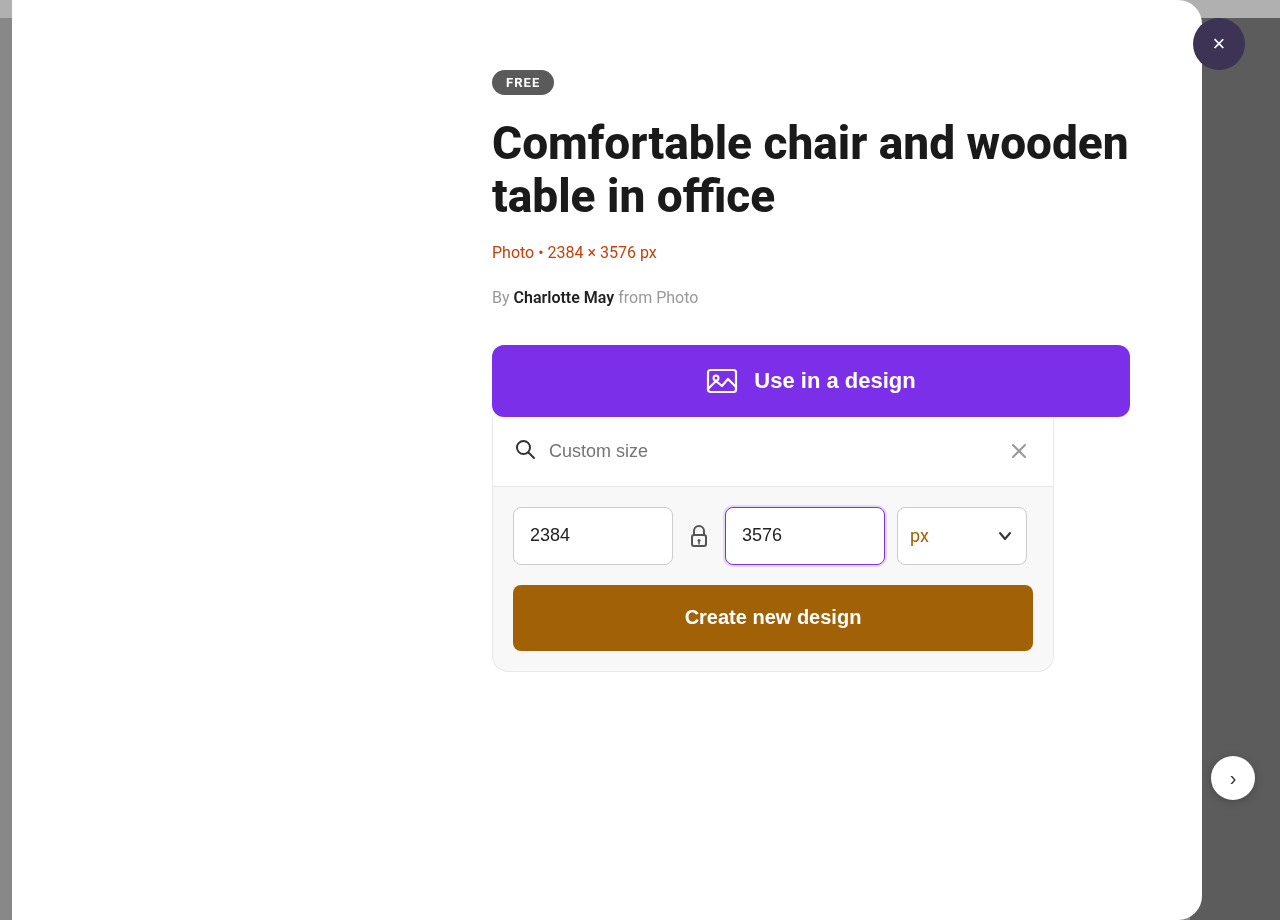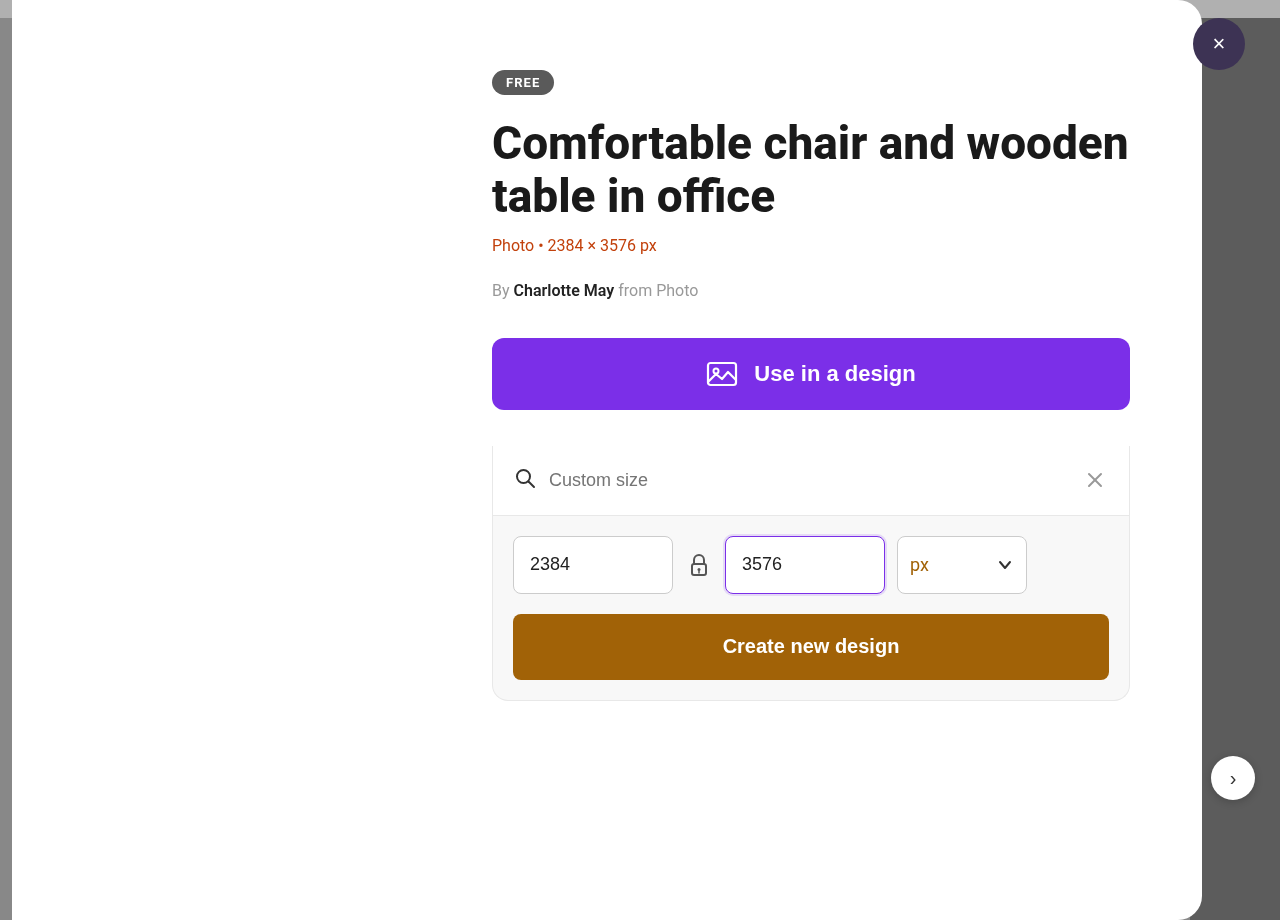--- a/index.html
+++ b/index.html
@@ -113,21 +113,21 @@
       border-radius: 20px;
       margin-bottom: 22px;
       width: fit-content;
     }
 
     .title {
       font-size: 46px;
       font-weight: 800;
       color: #1a1a1a;
       line-height: 1.15;
-      margin-bottom: 13px;
+      margin-bottom: 20px;
       max-width: 640px;
     }
 
     .meta {
       font-size: 16px;
       color: #c2410c;
       margin-bottom: 26px;
     }
 
     .author {
@@ -161,27 +161,26 @@
     }
 
     .img-icon {
       width: 32px;
       height: 32px;
       flex-shrink: 0;
     }
 
     
     .custom-panel {
-      width: 638px;
+      width: 562px;
       background: #f8f8f8;
       border-radius: 0 0 16px 16px;
       border: 1px solid #e8e8e8;
       border-top: none;
       overflow: hidden;
-      margin-top: 36px;
     }
 
     .search-row {
       display: flex;
       align-items: center;
       padding: 0 20px;
       height: 70px;
       background: white;
       border-bottom: 1px solid #e8e8e8;
       gap: 12px;

